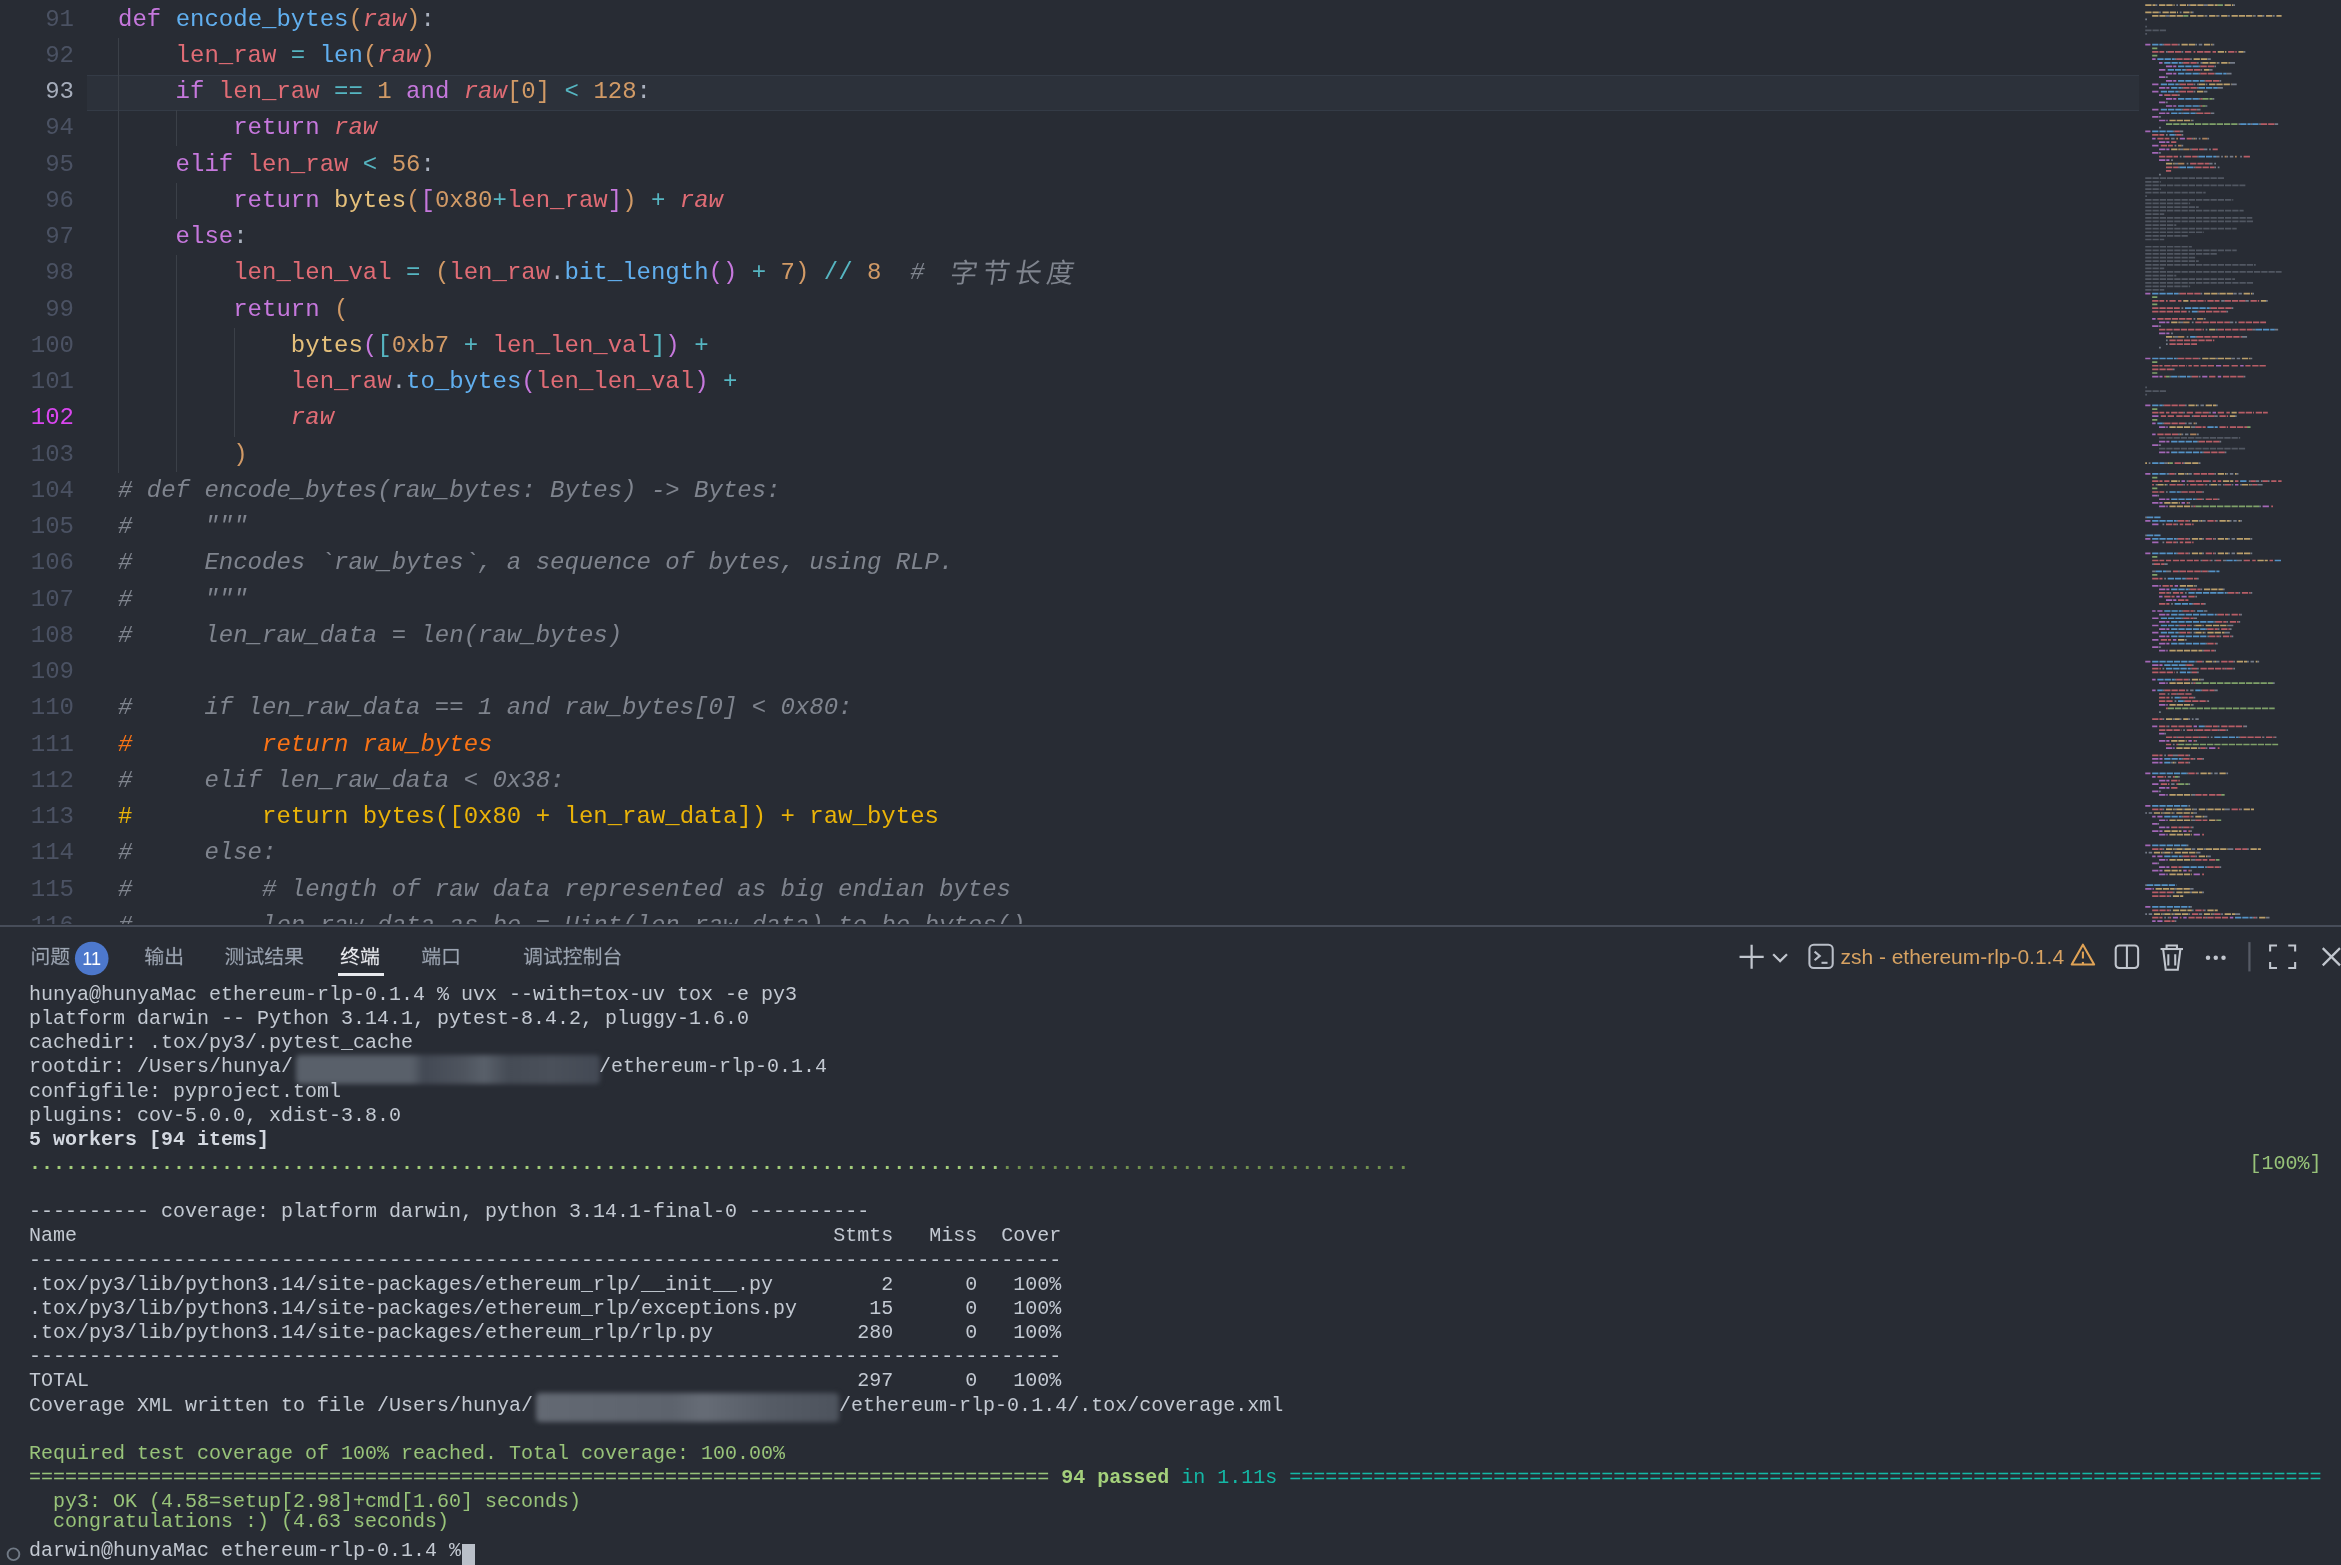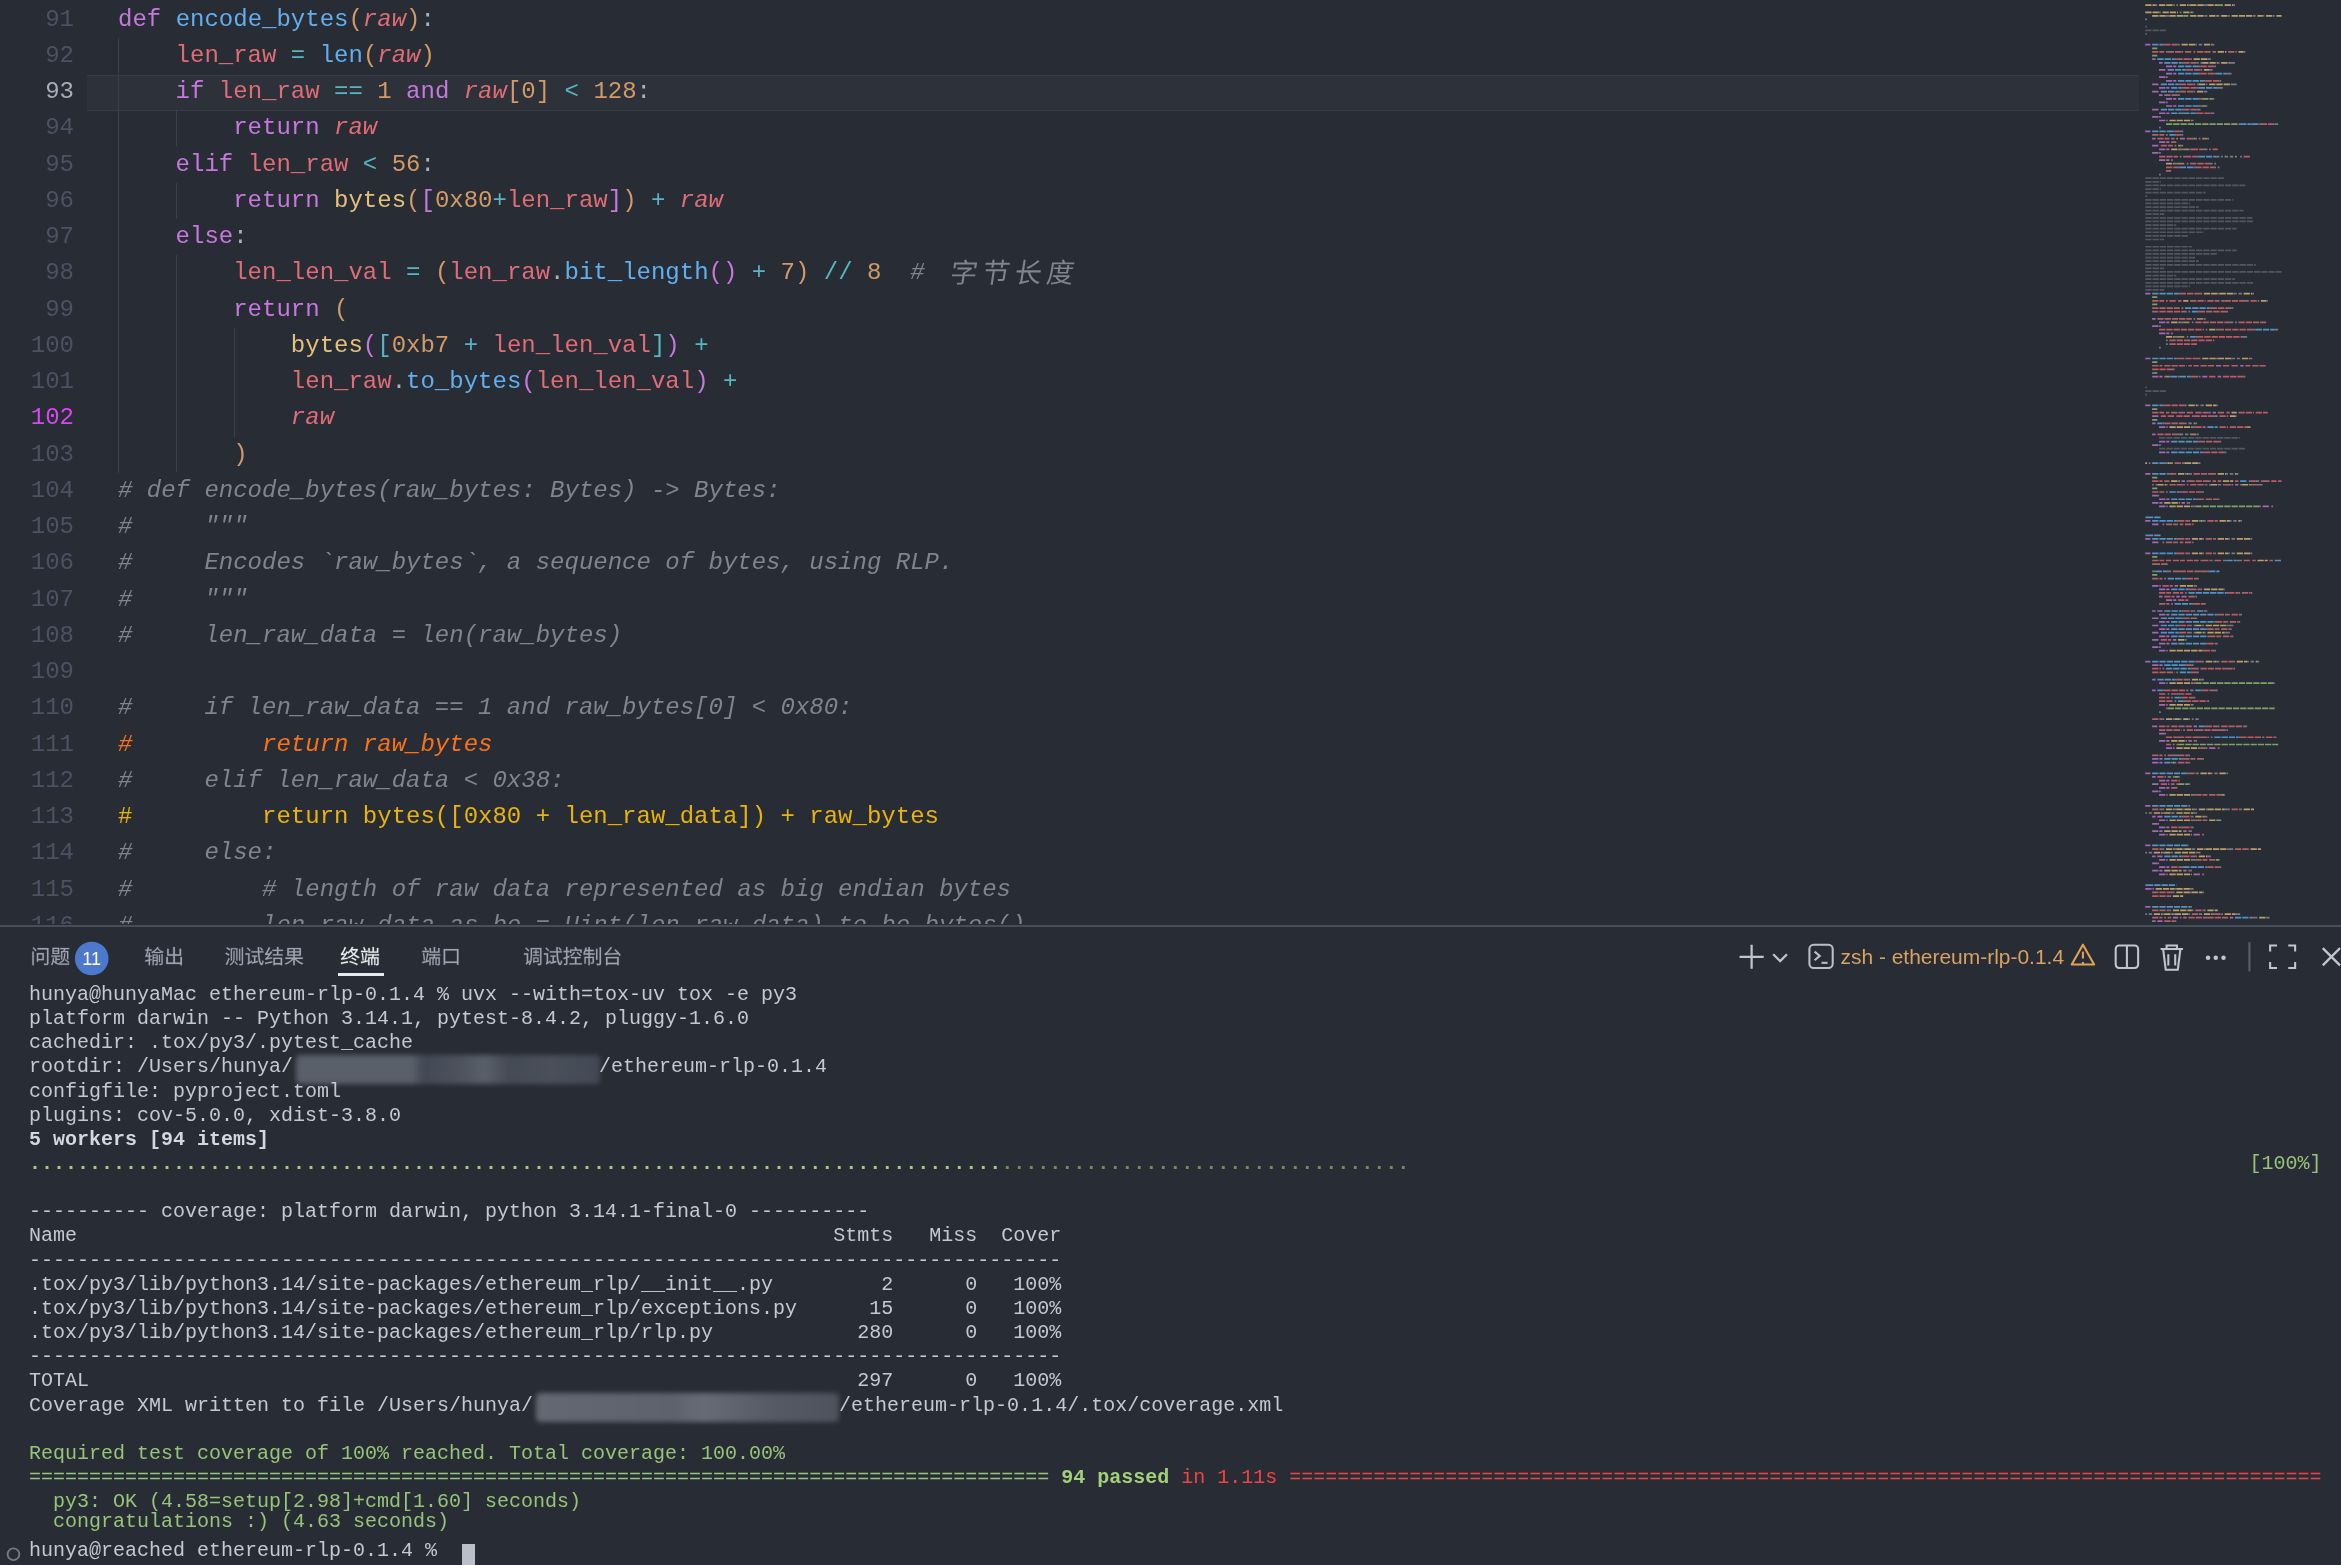--- a/index.html
+++ b/index.html
@@ -73,24 +73,24 @@
 <div class="trow" style="top:1200px">---------- coverage: platform darwin, python 3.14.1-final-0 ----------</div>
 <div class="trow" style="top:1224px">Name                                                               Stmts   Miss  Cover</div>
 <div class="trow" style="top:1249px">--------------------------------------------------------------------------------------</div>
 <div class="trow" style="top:1273px">.tox/py3/lib/python3.14/site-packages/ethereum_rlp/__init__.py         2      0   100%</div>
 <div class="trow" style="top:1297px">.tox/py3/lib/python3.14/site-packages/ethereum_rlp/exceptions.py      15      0   100%</div>
 <div class="trow" style="top:1321px">.tox/py3/lib/python3.14/site-packages/ethereum_rlp/rlp.py            280      0   100%</div>
 <div class="trow" style="top:1345px">--------------------------------------------------------------------------------------</div>
 <div class="trow" style="top:1369px">TOTAL                                                                297      0   100%</div>
 <div class="trow" style="top:1394px">Coverage XML written to file /Users/hunya/<span style="display:inline-block;width:306px"></span>/ethereum-rlp-0.1.4/.tox/coverage.xml</div>
 <div class="trow" style="top:1442px"><span style="color:#98c379">Required test coverage of 100% reached. Total coverage: 100.00%</span></div>
-<div class="trow" style="top:1466px"><span style="color:#98c379">===================================================================================== </span><b style="color:#a4d07b">94 passed</b><span style="color:#ef4444"> in 1.11s ======================================================================================</span></div>
+<div class="trow" style="top:1466px"><span style="color:#98c379">===================================================================================== </span><b style="color:#a4d07b">94 passed</b><span style="color:#14b8a6"> in 1.11s ======================================================================================</span></div>
 <div class="trow" style="top:1490px"><span style="color:#98c379">  py3: OK (4.58=setup[2.98]+cmd[1.60] seconds)</span></div>
 <div class="trow" style="top:1510px"><span style="color:#98c379">  congratulations :) (4.63 seconds)</span></div>
-<div class="trow" style="top:1539px">hunya@reached ethereum-rlp-0.1.4 %</div>
+<div class="trow" style="top:1539px">darwin@hunyaMac ethereum-rlp-0.1.4 %</div>
 </div>
 <svg width="2342" height="1565" style="position:absolute;left:0;top:0;pointer-events:none" viewBox="0 0 2714 1814">
     <defs>
       <path id="g0" d="M93 615V-80H167V615ZM104 791C154 739 220 666 253 623L310 665C277 707 209 777 158 827ZM355 784V713H832V25C832 8 826 2 809 2C792 1 732 0 672 3C682 -18 694 -51 697 -73C778 -73 832 -72 865 -59C896 -46 907 -24 907 25V784ZM322 536V103H391V168H673V536ZM391 468H600V236H391Z"></path>
       <path id="g1" d="M176 615H380V539H176ZM176 743H380V668H176ZM108 798V484H450V798ZM695 530C688 271 668 143 458 77C471 65 488 42 494 27C722 103 751 248 758 530ZM730 186C793 141 870 75 908 33L954 79C914 120 835 183 774 226ZM124 302C119 157 100 37 33 -41C49 -49 77 -68 88 -78C125 -30 149 28 164 98C254 -35 401 -58 614 -58H936C940 -39 952 -9 963 6C905 4 660 4 615 4C495 5 395 11 317 43V186H483V244H317V351H501V410H49V351H252V81C222 105 197 136 178 176C183 214 186 255 188 298ZM540 636V215H603V579H841V219H907V636H719C731 664 744 699 757 733H955V794H499V733H681C672 700 661 664 650 636Z"></path>
       <path id="g2" d="M734 447V85H793V447ZM861 484V5C861 -6 857 -9 846 -10C833 -10 793 -10 747 -9C757 -27 765 -54 767 -71C826 -71 866 -70 890 -60C915 -49 922 -31 922 5V484ZM71 330C79 338 108 344 140 344H219V206C152 190 90 176 42 167L59 96L219 137V-79H285V154L368 176L362 239L285 221V344H365V413H285V565H219V413H132C158 483 183 566 203 652H367V720H217C225 756 231 792 236 827L166 839C162 800 157 759 150 720H47V652H137C119 569 100 501 91 475C77 430 65 398 48 393C56 376 67 344 71 330ZM659 843C593 738 469 639 348 583C366 568 386 545 397 527C424 541 451 557 477 574V532H847V581C872 566 899 551 926 537C935 557 956 581 974 596C869 641 774 698 698 783L720 816ZM506 594C562 635 615 683 659 734C710 678 765 633 826 594ZM614 406V327H477V406ZM415 466V-76H477V130H614V-1C614 -10 612 -12 604 -13C594 -13 568 -13 537 -12C546 -30 554 -57 556 -74C599 -74 630 -74 651 -63C672 -52 677 -33 677 -1V466ZM477 269H614V187H477Z"></path>
       <path id="g3" d="M104 341V-21H814V-78H895V341H814V54H539V404H855V750H774V477H539V839H457V477H228V749H150V404H457V54H187V341Z"></path>
       <path id="g4" d="M486 92C537 42 596 -28 624 -73L673 -39C644 4 584 72 533 121ZM312 782V154H371V724H588V157H649V782ZM867 827V7C867 -8 861 -13 847 -13C833 -14 786 -14 733 -13C742 -31 752 -60 755 -76C825 -77 868 -75 894 -64C919 -53 929 -34 929 7V827ZM730 750V151H790V750ZM446 653V299C446 178 426 53 259 -32C270 -41 289 -66 296 -78C476 13 504 164 504 298V653ZM81 776C137 745 209 697 243 665L289 726C253 756 180 800 126 829ZM38 506C93 475 166 430 202 400L247 460C209 489 135 532 81 560ZM58 -27 126 -67C168 25 218 148 254 253L194 292C154 180 98 50 58 -27Z"></path>
       <path id="g5" d="M120 775C171 731 235 667 265 626L317 678C287 718 222 778 170 821ZM777 796C819 752 865 691 885 651L940 688C918 727 871 785 829 828ZM50 526V454H189V94C189 51 159 22 141 11C154 -4 172 -36 179 -54C194 -36 221 -18 392 97C385 112 376 141 371 161L260 89V526ZM671 835 677 632H346V560H680C698 183 745 -74 869 -77C907 -77 947 -35 967 134C953 140 921 160 907 175C901 77 889 21 871 21C809 24 770 251 754 560H959V632H751C749 697 747 765 747 835ZM360 61 381 -10C465 15 574 47 679 78L669 145L552 112V344H646V414H378V344H483V93Z"></path>
       <path id="g6" d="M35 53 48 -24C147 -2 280 26 406 55L400 124C266 97 128 68 35 53ZM56 427C71 434 96 439 223 454C178 391 136 341 117 322C84 286 61 262 38 257C47 237 59 200 63 184C87 197 123 205 402 256C400 272 397 302 398 322L175 286C256 373 335 479 403 587L334 629C315 593 293 557 270 522L137 511C196 594 254 700 299 802L222 834C182 717 110 593 87 561C66 529 48 506 30 502C39 481 52 443 56 427ZM639 841V706H408V634H639V478H433V406H926V478H716V634H943V706H716V841ZM459 304V-79H532V-36H826V-75H901V304ZM532 32V236H826V32Z"></path>

